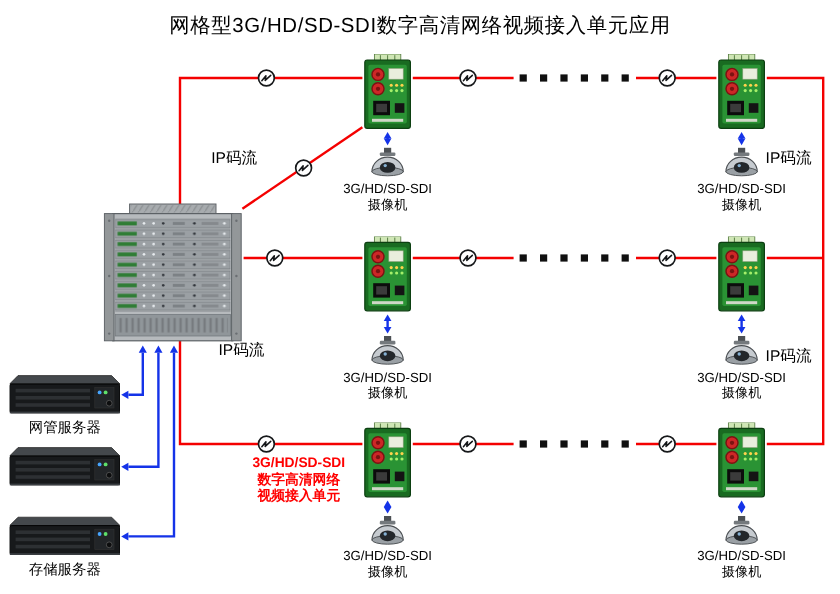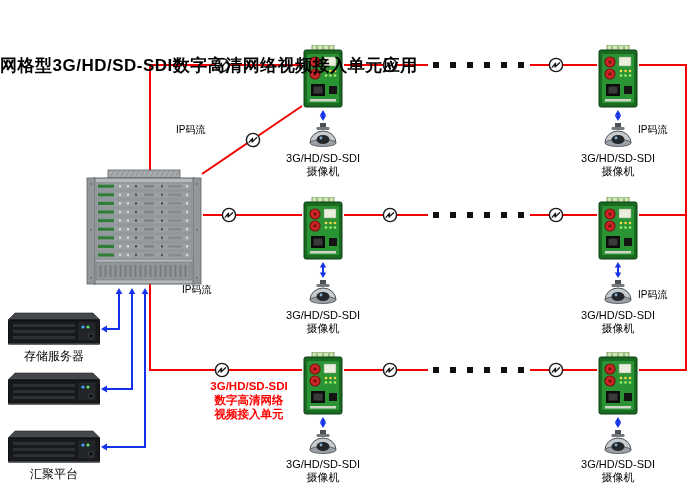--- a/index.html
+++ b/index.html
@@ -2,26 +2,26 @@
 <html style="--line_red: #f40000; --line_blue: #1433e8; --label_red: #ff0000; --device_green: #2a9334; --chassis_gray: #b6babd;"><head>
 <meta charset="utf-8">
 <style>
   html,body{margin:0;padding:0;background:#fff;}
   .canvas{position:relative;width:700px;height:495px;background:#fff;overflow:hidden;
           font-family:"Liberation Sans","DejaVu Sans",sans-serif;color:#000;}
   .abs{position:absolute;}
   .overlay{left:0;top:0;z-index:1;}
   .node{z-index:2;}
   .txt{z-index:3;}
-  .title{left:0;top:10px;width:100%;text-align:left;font-size:17px;font-weight:bold;letter-spacing:.5px;margin-top:44px;}
+  .title{left:0;top:10px;width:100%;text-align:center;font-size:17px;font-weight:normal;letter-spacing:.5px;}
   .platform-label{left:76px;top:133px;width:80px;text-align:center;font-size:12.5px;font-weight:bold;
                   color:var(--label_red);white-space:pre-line;line-height:15px;}
   .server-label{width:92px;text-align:center;font-size:12px;}
   .cam-label{width:100px;text-align:center;font-size:11px;line-height:13px;white-space:pre-line;}
-  .ip-label{font-size:10px;}
+  .ip-label{font-size:13px;}
   .unit-caption{left:203px;top:379px;width:92px;text-align:center;font-size:11.5px;font-weight:bold;
                 color:var(--label_red);white-space:pre-line;line-height:14px;}
   .red path{stroke:var(--line_red);stroke-width:2;fill:none;}
   .blue path{stroke:var(--line_blue);stroke-width:2;fill:none;}
   .blue polygon{fill:var(--line_blue);stroke:none;}
   .dots rect{fill:#101010;}
 </style>
 </head>
 <body>
 
@@ -207,28 +207,28 @@
   <div class="abs txt ip-label" style="left:182px;top:283px">IP码流</div>
   <div class="abs txt ip-label" style="left:638px;top:288px">IP码流</div>
 
   <svg class="abs node" style="left:86px;top:168px" width="116" height="118">
       <use href="#sym-chassis"></use>
     </svg>
 
   <svg class="abs node" style="left:8px;top:312px" width="92" height="36">
       <use href="#sym-server"></use>
     </svg>
-  <div class="abs txt server-label" style="left:8px;top:348px">存储服务器</div>
+  <div class="abs txt server-label" style="left:8px;top:348px">网管服务器</div>
   <svg class="abs node" style="left:8px;top:372px" width="92" height="36">
       <use href="#sym-server"></use>
     </svg>
   <svg class="abs node" style="left:8px;top:430px" width="92" height="36">
       <use href="#sym-server"></use>
     </svg>
-  <div class="abs txt server-label" style="left:8px;top:466px">汇聚平台</div>
+  <div class="abs txt server-label" style="left:8px;top:466px">存储服务器</div>
 
   <svg class="abs node" style="left:302px;top:45px" width="42" height="64">
       <use href="#sym-device"></use>
     </svg>
   <svg class="abs node" style="left:302px;top:197px" width="42" height="64">
       <use href="#sym-device"></use>
     </svg>
   <svg class="abs node" style="left:302px;top:352px" width="42" height="64">
       <use href="#sym-device"></use>
     </svg>

